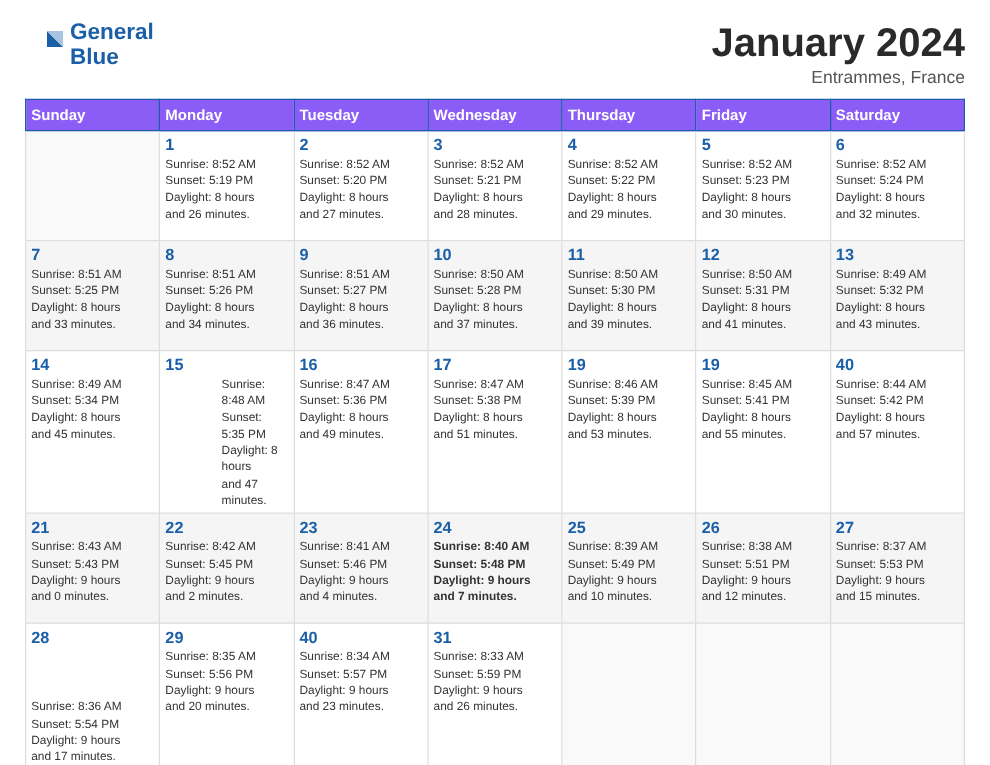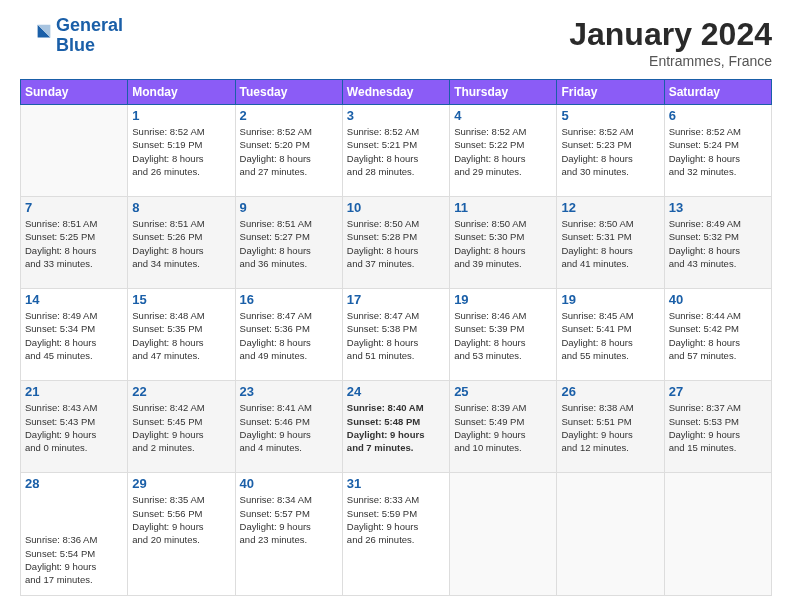--- a/index.html
+++ b/index.html
@@ -229,21 +229,21 @@
         <tr>
           <td>
             <div class="day-number">14</div>
             <div class="day-info" style="white-space: pre-line;">Sunrise: 8:49 AM
 Sunset: 5:34 PM
 Daylight: 8 hours
 and 45 minutes.</div>
           </td>
           <td>
             <div class="day-number">15</div>
-            <div class="day-info" style="white-space: pre-line;">Sunrise: 8:48 AM
+            <div class="day-info" style="white-space: pre-line; margin-left: 45px;">Sunrise: 8:48 AM
 Sunset: 5:35 PM
 Daylight: 8 hours
 and 47 minutes.</div>
           </td>
           <td>
             <div class="day-number">16</div>
             <div class="day-info" style="white-space: pre-line;">Sunrise: 8:47 AM
 Sunset: 5:36 PM
 Daylight: 8 hours
 and 49 minutes.</div>

